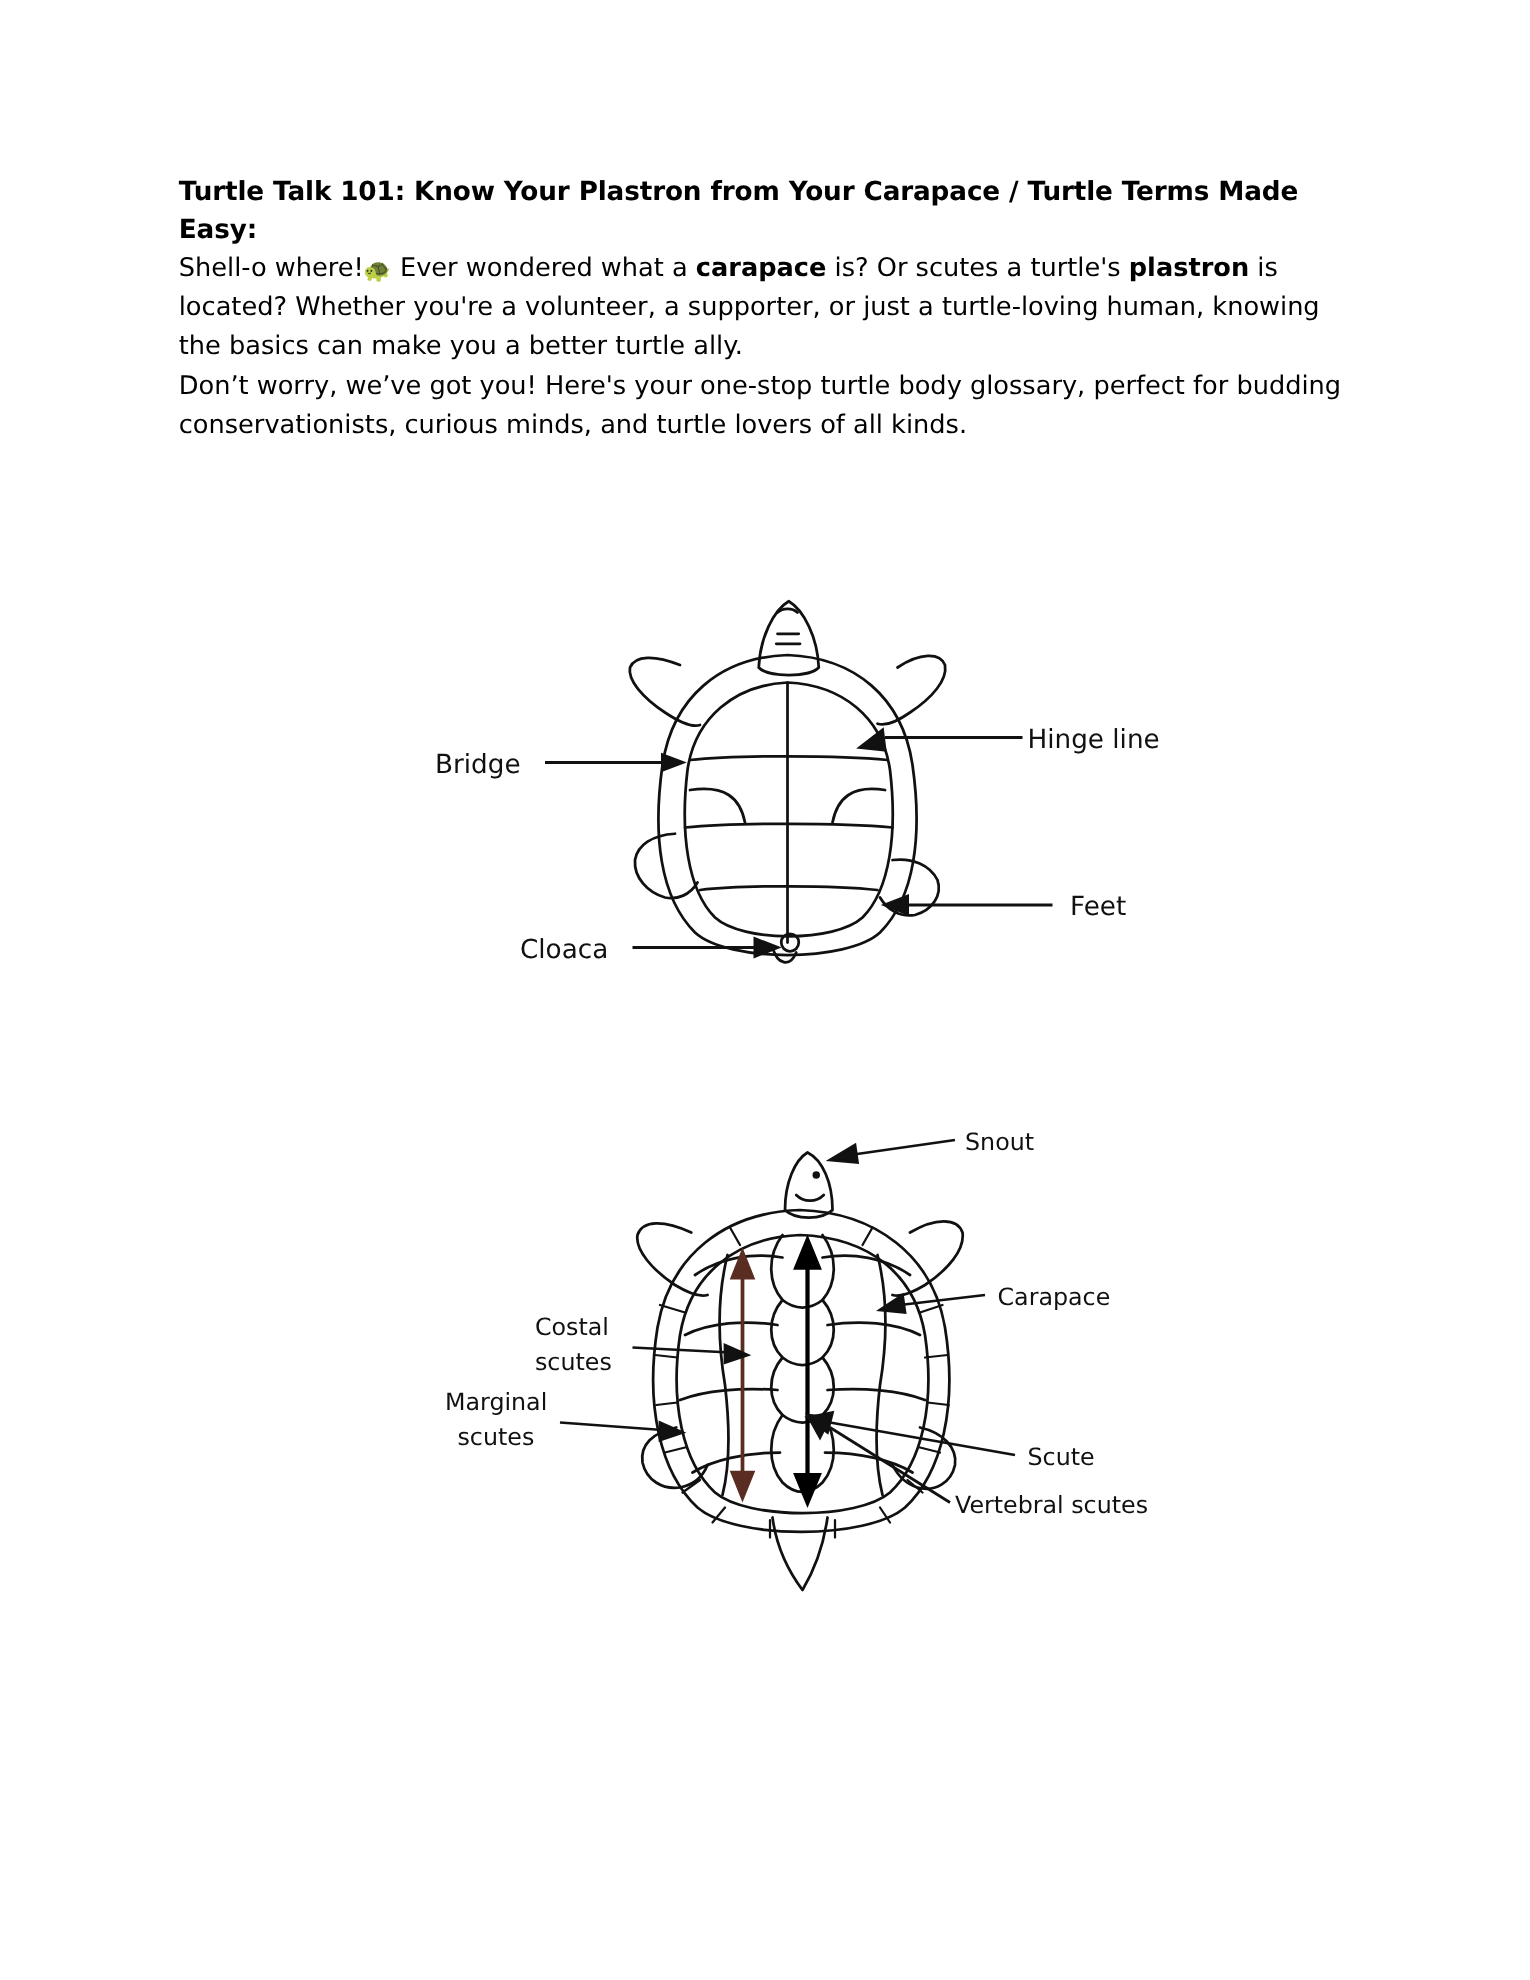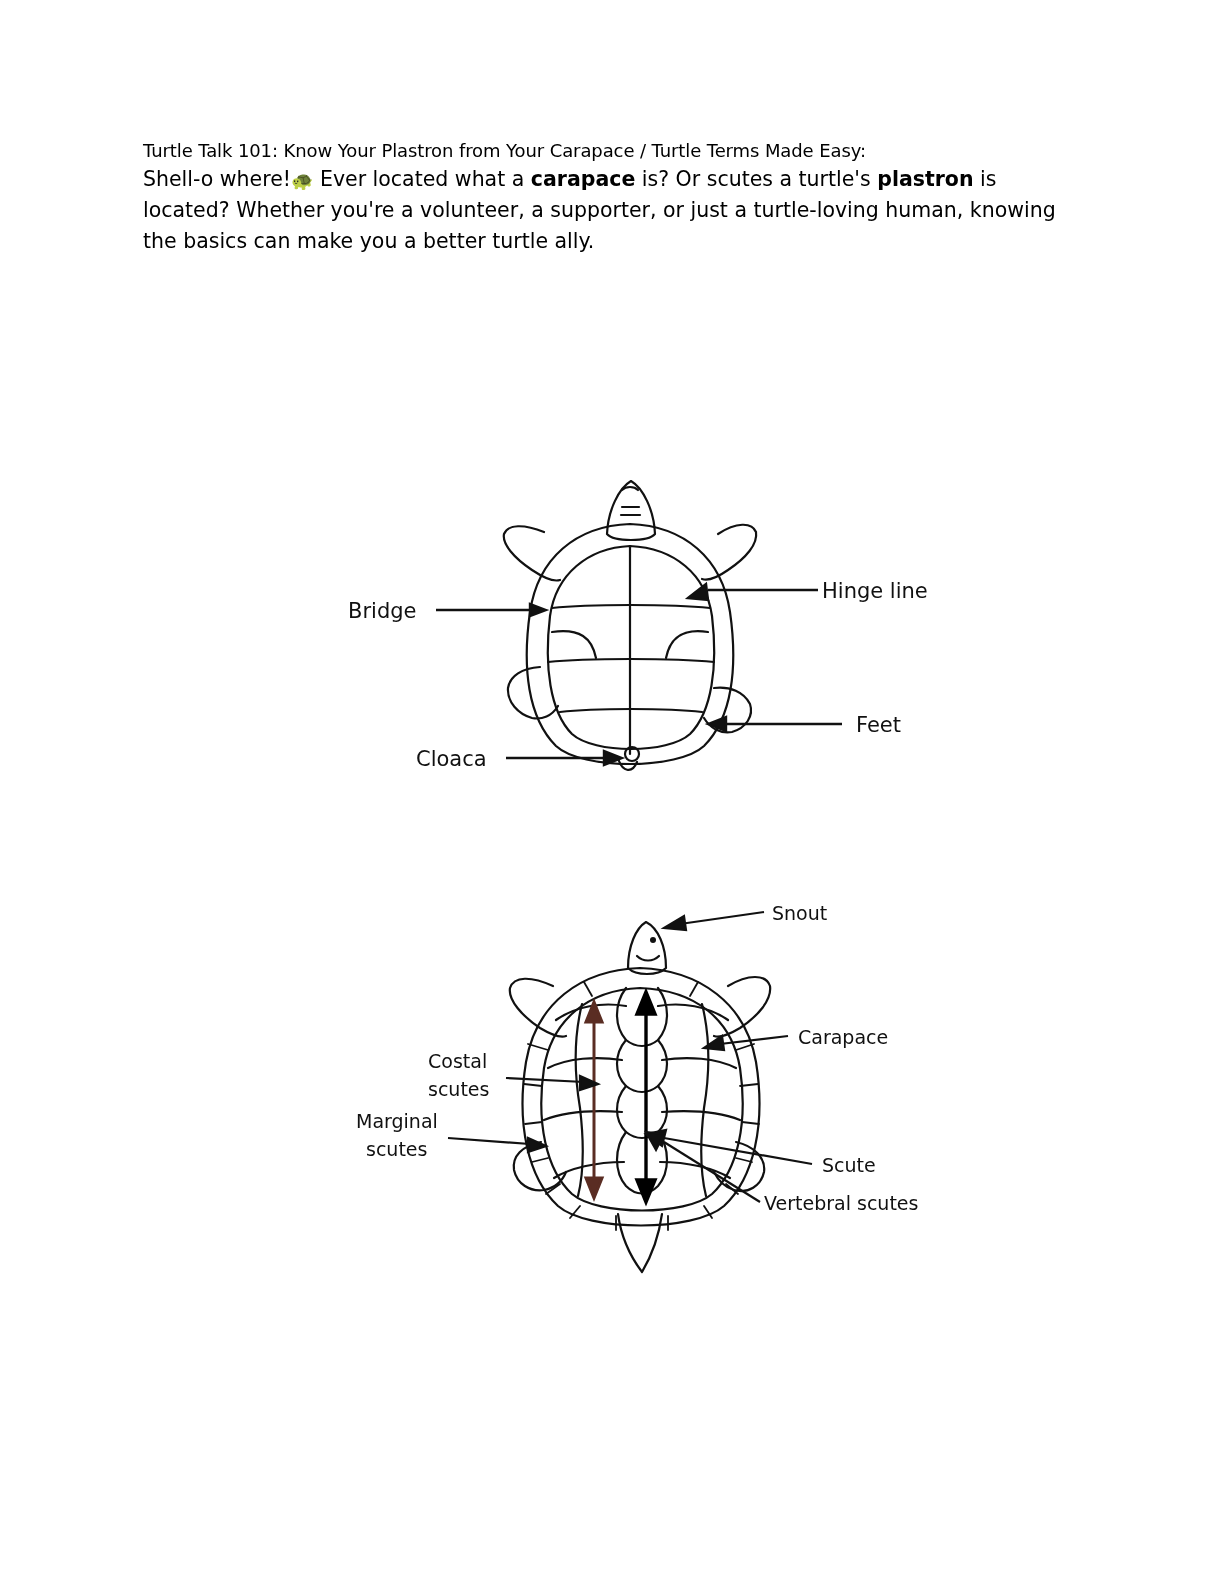--- a/index.html
+++ b/index.html
@@ -20,23 +20,23 @@
     inset: 0;
     background: #ffffff;
   }
   .content {
     position: absolute;
     left: 143px;
     top: 138px;
     width: 938px;
   }
   h1.doc-title {
-    font-size: 18px;
+    font-size: 21px;
     line-height: 1.45;
-    font-weight: normal;
+    font-weight: bold;
     margin: 0 0 0 0;
     font-family: "DejaVu Sans", sans-serif;
     letter-spacing: -0.1px;
   }
   p.body-par {
     font-size: 20.5px;
     line-height: 1.52;
     margin: 0;
     font-family: "DejaVu Sans", sans-serif;
   }
@@ -66,22 +66,23 @@
   }
 </style>
 </head>
 <body>
 
 <div class="page">
 
   <div class="content">
     <h1 class="doc-title">Turtle Talk 101: Know Your Plastron from Your Carapace / Turtle Terms Made Easy:</h1>
 
-    <p class="body-par par-1"><span>Shell-o where!</span><span class="emoji-turtle">🐢</span><span> Ever located what a </span><b>carapace</b><span> is? Or scutes a turtle's </span><b>plastron</b><span> is located? Whether you're a volunteer, a supporter, or just a turtle-loving human, knowing the basics can make you a better turtle ally.</span></p>
-
+    <p class="body-par par-1"><span>Shell-o where!</span><span class="emoji-turtle">🐢</span><span> Ever wondered what a </span><b>carapace</b><span> is? Or scutes a turtle's </span><b>plastron</b><span> is located? Whether you're a volunteer, a supporter, or just a turtle-loving human, knowing the basics can make you a better turtle ally.</span></p>
+
+    <p class="body-par par-2">Don’t worry, we’ve got you! Here's your one-stop turtle body glossary, perfect for budding conservationists, curious minds, and turtle lovers of all kinds.</p>
   </div>
 
   <div class="figure" id="figure-1">
     <svg class="fig-svg" width="1224" height="400" viewBox="0 0 1224 400" xmlns="http://www.w3.org/2000/svg">
       <g fill="none" stroke="#111111" stroke-width="2.2" stroke-linecap="round" stroke-linejoin="round">
 
         <path d="M571 72 C 572 48, 583 26, 595 19 C 607 26, 618 48, 619 72 C 612 80, 578 80, 571 72 Z"></path>
         <path d="M586 45 L 603 45"></path>
         <path d="M585 53 L 604 53"></path>
         <path d="M586 28 C 590 24, 598 24, 602 28"></path>

